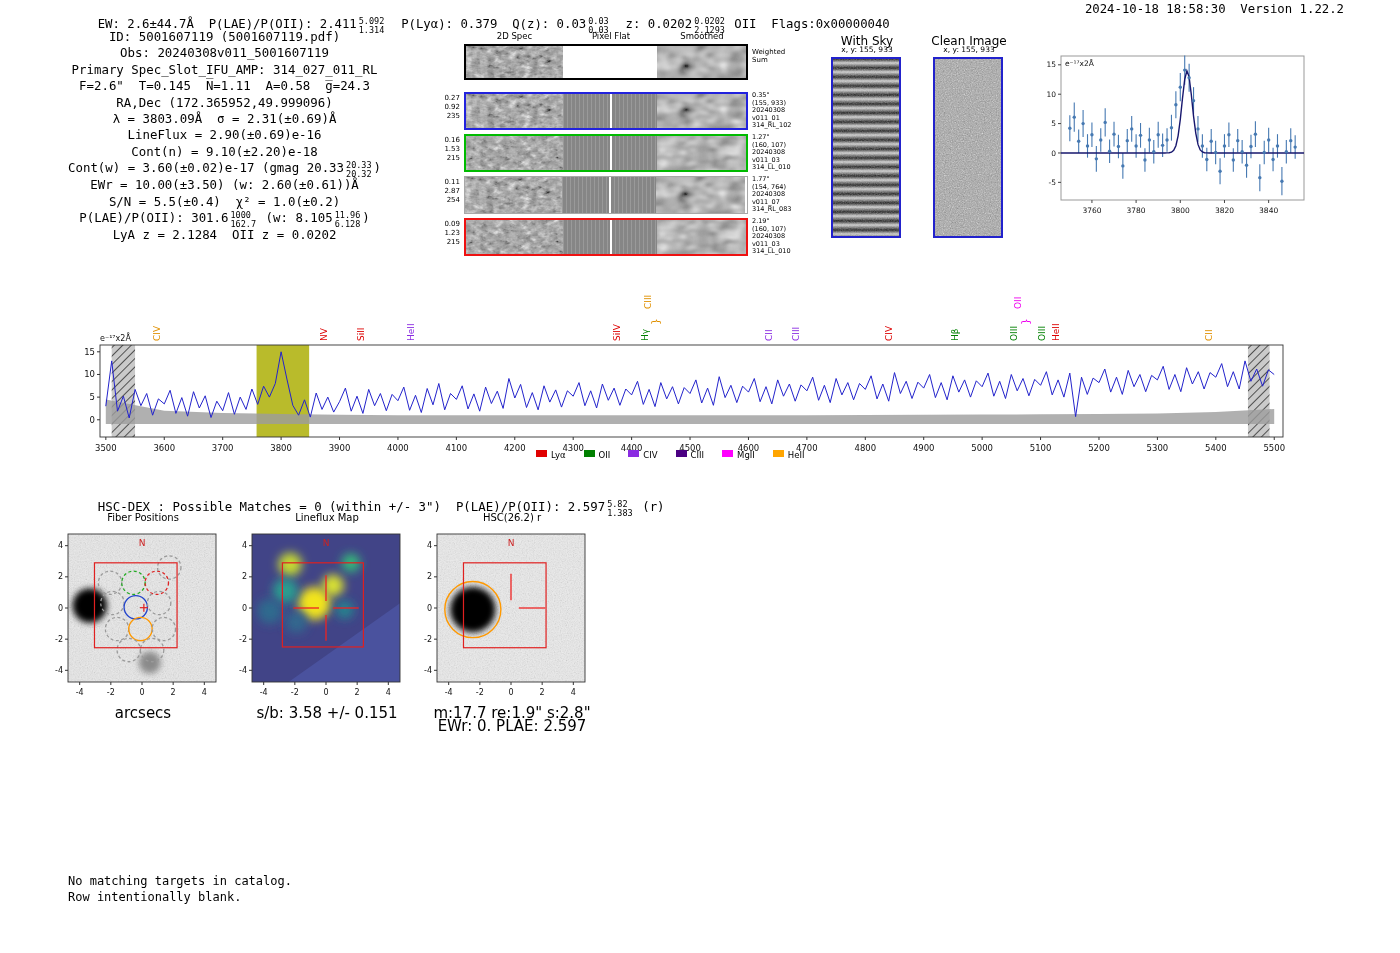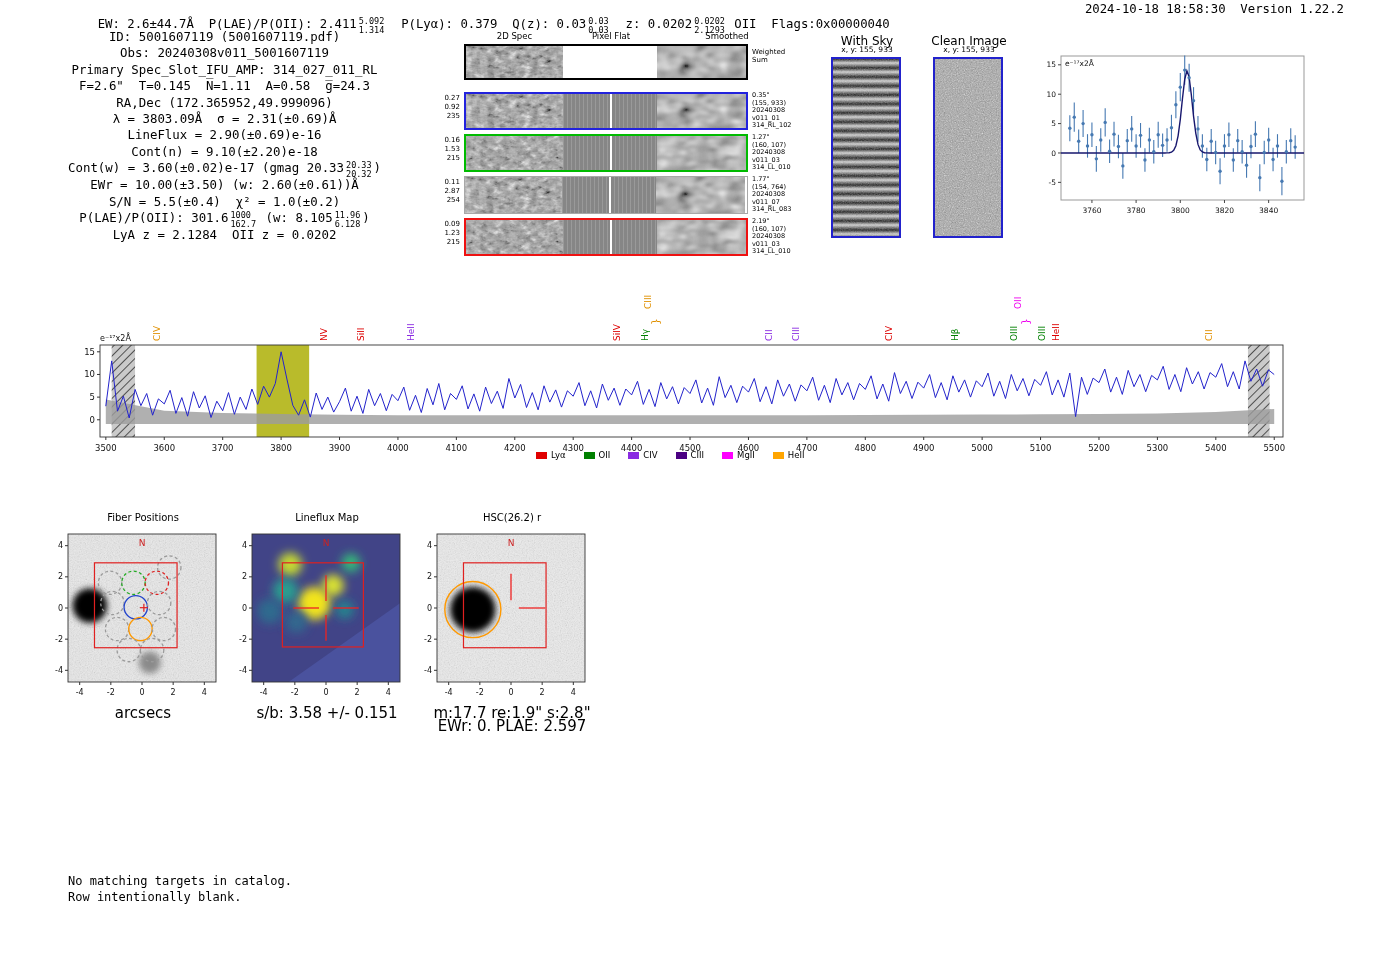--- a/index.html
+++ b/index.html
@@ -29,21 +29,21 @@
   .rowann{left:752px;width:64px;font-size:6.5px;line-height:7.6px;font-family:"DejaVu Sans",sans-serif;}
   #wsum-label{left:752px;top:48px;width:46px;font-size:7px;line-height:8px;}
   .skytitle{top:34px;font-size:12px;text-align:center;}
   .skysub{top:45px;font-size:7.5px;text-align:center;}
   .skybox{border:2px solid #2222cc;box-sizing:border-box;overflow:hidden;position:absolute;}
   .skyfill{position:absolute;inset:0;}
   #withsky-stripes{background:repeating-linear-gradient(180deg,#0d0d0d 0px,#d8d8d8 4px,#0d0d0d 9px);}
   .noise-overlay{position:absolute;inset:0;width:100%;height:100%;}
   svg{font-family:"DejaVu Sans",sans-serif;}
   #legend{left:536px;top:450px;display:flex;gap:18px;align-items:center;font-size:8.5px;}
-  .lg-item{display:flex;align-items:center;gap:4px;}
+  .lg-item{display:flex;gap:4px;}
   .lg-sw{width:11px;height:7px;display:inline-block;}
   #hscline{left:68px;top:484px;font-size:12.4px;}
   .ptitle{top:512px;font-size:10px;text-align:center;}
   .pxlabel{font-size:15px;text-align:center;}
   #footer{left:68px;top:874px;font-size:12px;line-height:15.5px;}
 </style>
 </head>
 <body>
 
 <svg width="0" height="0" style="position:absolute" aria-hidden="true">
@@ -121,21 +121,21 @@
     <div class="pre">Cont(n) = 9.10(±2.20)e-18</div>
     <div class="pre"><span>Cont(w) = 3.60(±0.02)e-17 (gmag 20.33</span><span class="stack"><span>20.33</span><span>20.32</span></span><span>)</span></div>
     <div class="pre">EWr = 10.00(±3.50) (w: 2.60(±0.61))Å</div>
     <div class="pre">S/N = 5.5(±0.4)  χ² = 1.0(±0.2)</div>
     <div class="pre"><span>P(LAE)/P(OII): 301.6</span><span class="stack"><span>1000</span><span>162.7</span></span><span> (w: 8.105</span><span class="stack"><span>11.96</span><span>6.128</span></span><span>)</span></div>
     <div class="pre">LyA z = 2.1284  OII z = 0.0202</div>
   </div>
 
   <div class="abs colhdr" style="left:466px;width:97px;">2D Spec</div>
   <div class="abs colhdr" style="left:566px;width:90px;">Pixel Flat</div>
-  <div class="abs colhdr" style="left:683px;width:88px;">Smoothed</div>
+  <div class="abs colhdr" style="left:658px;width:88px;">Smoothed</div>
 
   <div id="sumrow" class="abs">
     <div class="cutcell cell-a">
         <svg preserveAspectRatio="none">
           <rect width="100%" height="100%" fill="#8c8c8c"></rect>
           <rect width="100%" height="100%" filter="url(#nzBlobA)"></rect>
         </svg>
       </div>
     <div class="cutcell cell-bw"></div>
     <div class="cutcell cell-c">
@@ -521,20 +521,23 @@
     <div class="lg-item">
         <span class="lg-sw" style="background: rgb(255, 0, 255);"></span>
         <span>MgII</span>
       </div>
     <div class="lg-item">
         <span class="lg-sw" style="background: rgb(255, 165, 0);"></span>
         <span>HeII</span>
       </div>
   </div>
 
+  <div id="hscline" class="abs mono pre">
+    <span>HSC-DEX : Possible Matches = 0 (within +/- 3")  P(LAE)/P(OII): 2.597</span><span class="stack"><span>5.82</span><span>1.383</span></span><span> (r)</span>
+  </div>
 
   <div class="abs ptitle" style="left:68px;width:150px;">Fiber Positions</div>
   <div class="abs ptitle" style="left:252px;width:150px;">Lineflux Map</div>
   <div class="abs ptitle" style="left:437px;width:150px;">HSC(26.2) r</div>
 
   <svg id="fiber-svg" class="abs" style="left:38px;top:526px;" width="190" height="178">
       <defs>
         <clipPath id="pclip1">
           <rect x="30" y="8" width="148" height="148"></rect>
         </clipPath>

